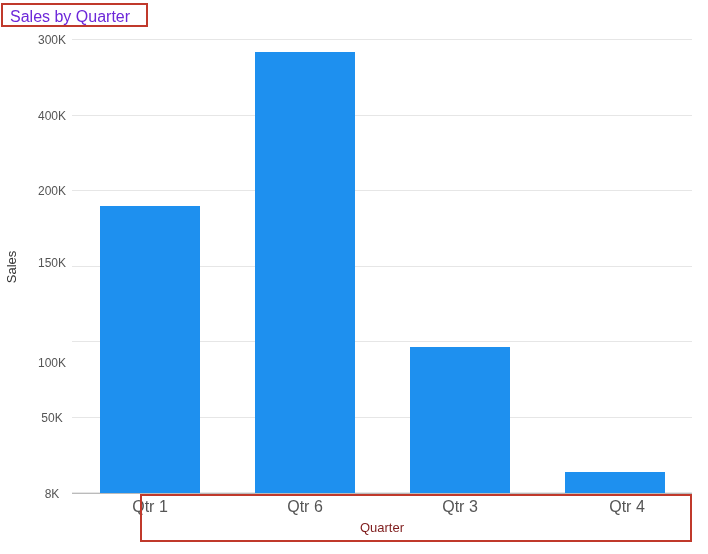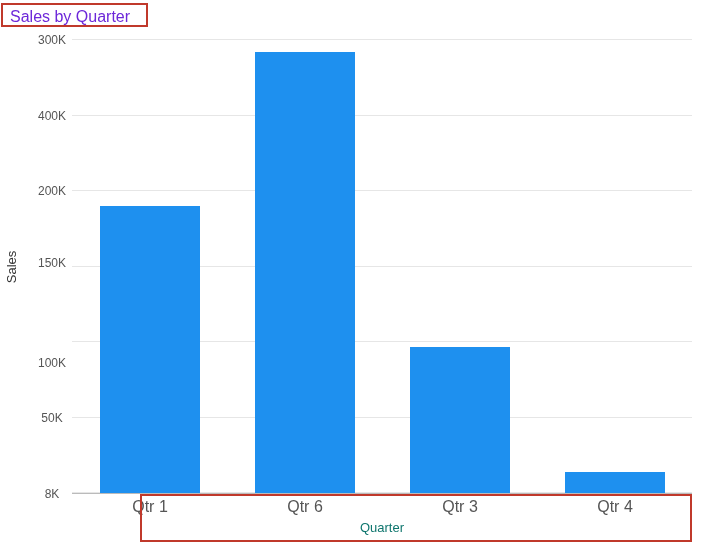--- a/index.html
+++ b/index.html
@@ -80,21 +80,21 @@
     transform: translateX(-50%);
     white-space: nowrap;
   }
   .x-label {
     position: absolute;
     top: 520px;
     left: 72px;
     width: 620px;
     text-align: center;
     font-size: 13px;
-    color: #0f766e;
+    color: #7f1d1d;
   }
   .x-highlight {
     position: absolute;
     top: 494px;
     left: 140px;
     width: 552px;
     height: 48px;
     border: 2px solid #c0392b;
     pointer-events: none;
   }
@@ -127,17 +127,17 @@
   <div class="bar" style="left:28px;  width:100px; height:63.33%"></div>
   <div class="bar" style="left:183px; width:100px; height:97.33%"></div>
   <div class="bar" style="left:338px; width:100px; height:32.33%"></div>
   <div class="bar" style="left:493px; width:100px; height:4.67%"></div>
 </div>
 
 <div class="x-ticks">
   <div class="x-tick" style="left:78px">Qtr 1</div>
   <div class="x-tick" style="left:233px">Qtr 6</div>
   <div class="x-tick" style="left:388px">Qtr 3</div>
-  <div class="x-tick" style="left:543px">Qtr 4</div>
+  <div class="x-tick" style="left:555px">Qtr 4</div>
 </div>
 
 <div class="x-label">Quarter</div>
 <div class="x-highlight"></div>
 
 </body></html>

